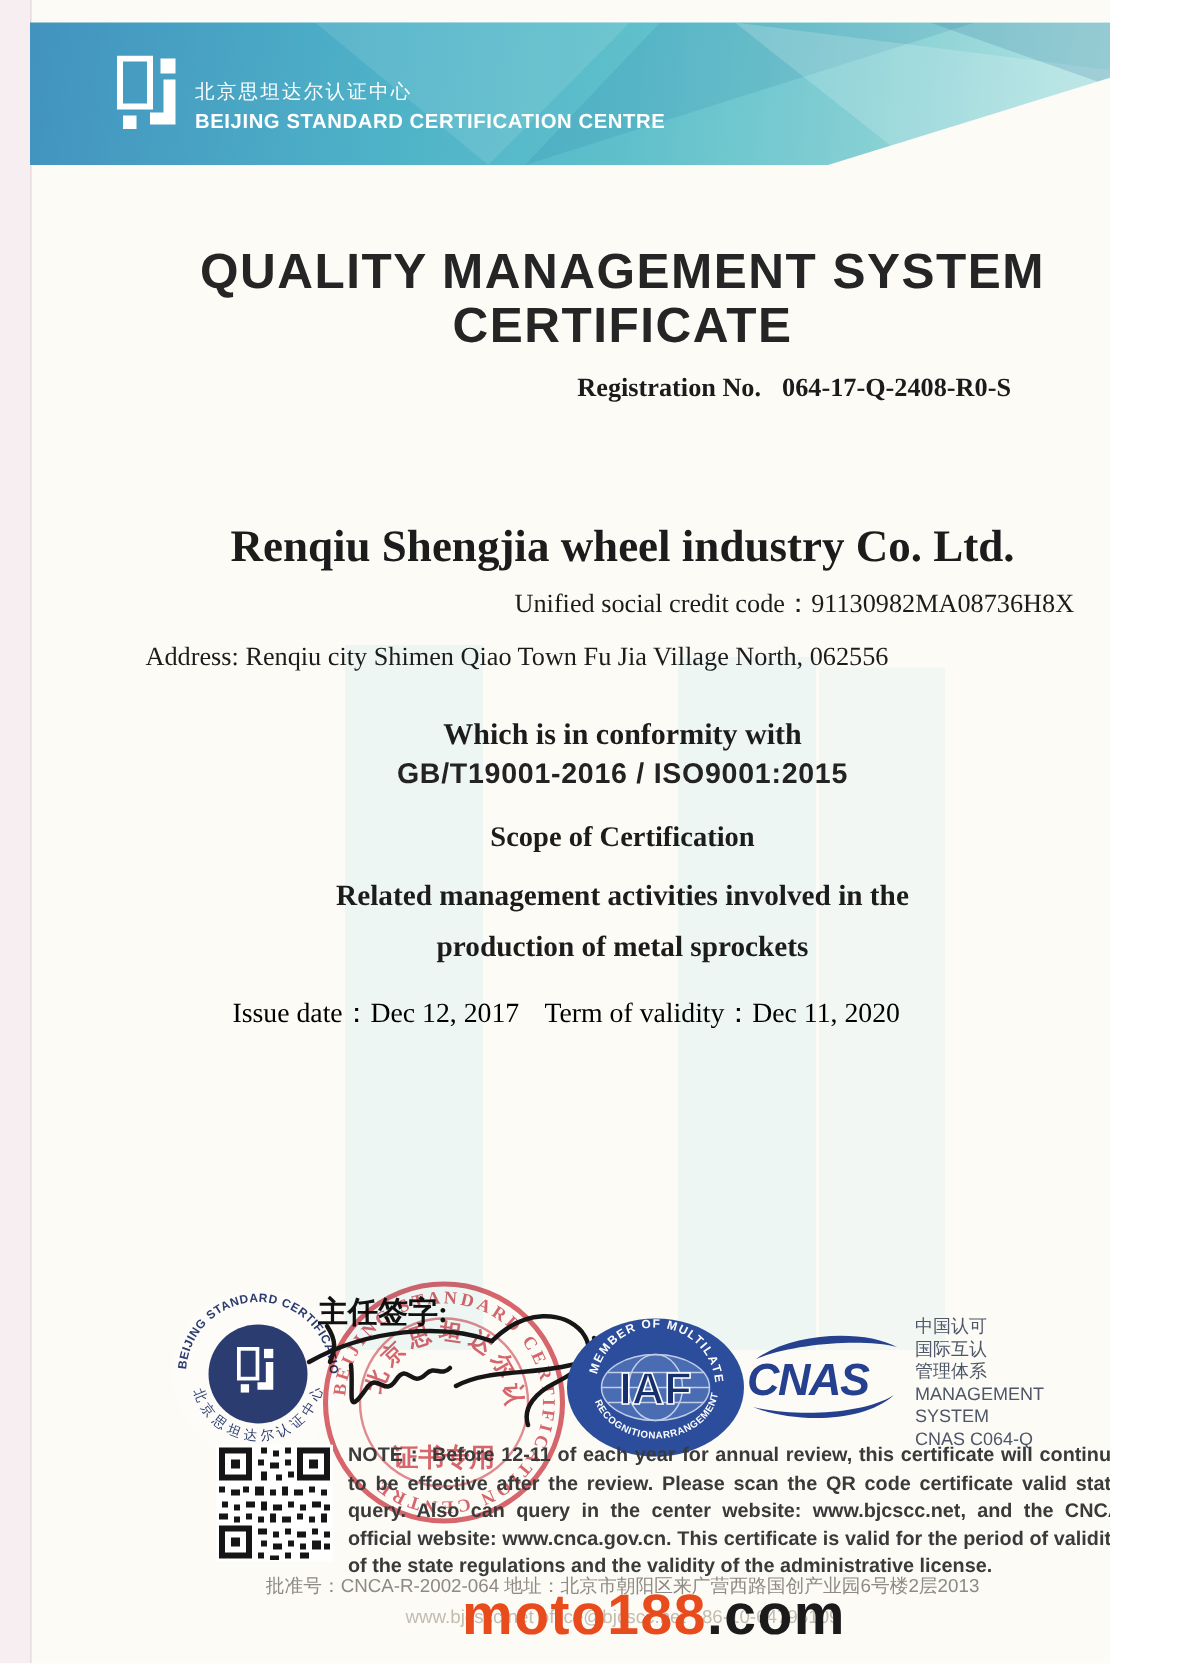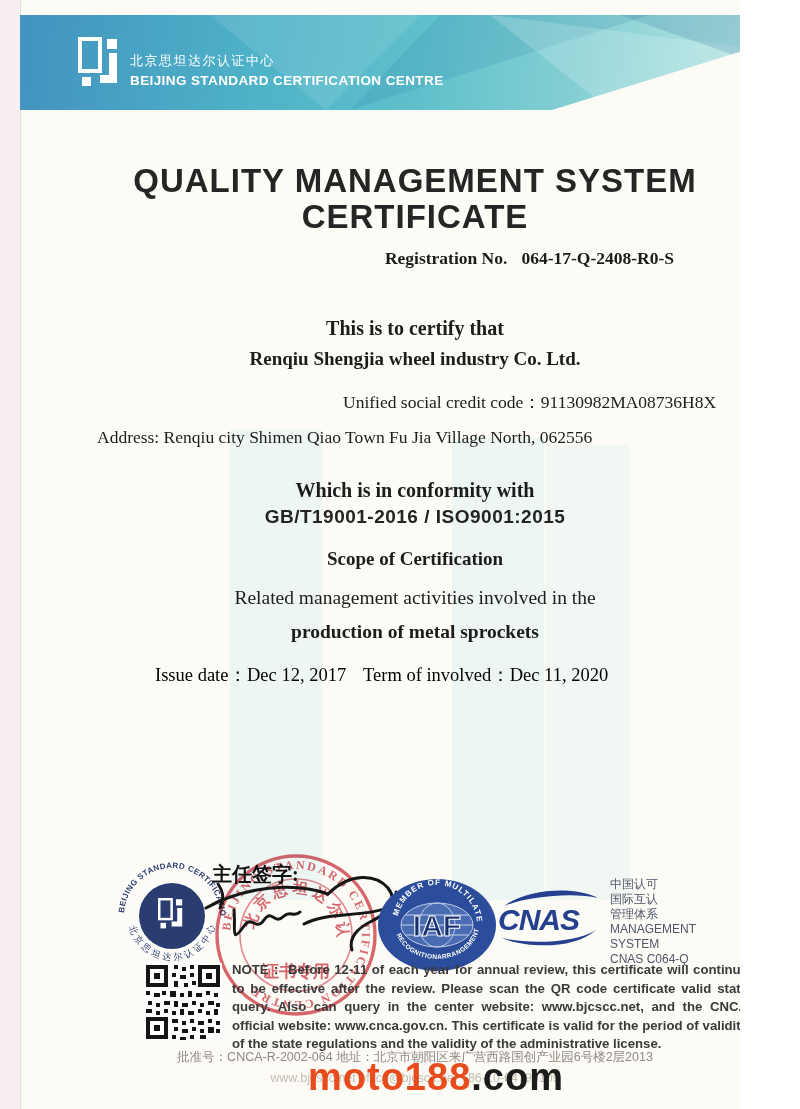--- a/index.html
+++ b/index.html
@@ -24,27 +24,27 @@
 
   
   .wm-bar{position:absolute;background:#bfe3e6;opacity:.22;}
 
   
   .center-block{position:absolute;left:20px;width:770px;text-align:center;color:#1c1c1c;margin-left:10px;}
   .title{top:163px;font-family:"Liberation Sans",sans-serif;font-weight:bold;font-size:33px;letter-spacing:1px;line-height:36px;color:#252525;}
   .registration{position:absolute;top:248px;right:66px;font-weight:bold;font-size:17.5px;color:#1b1b1b;}
   .reg-label{margin-right:14px;}
   .certify-intro{top:317px;font-weight:bold;font-size:20px;}
-  .company{top:348px;font-weight:bold;font-size:19px;}
+  .company{top:348px;font-weight:bold;font-size:30px;}
   .credit{position:absolute;left:313px;top:390px;font-size:17.5px;color:#1c1c1c;margin-left:30px;}
   .address{position:absolute;left:97px;top:427px;font-size:17.5px;color:#1c1c1c;}
   .conformity-intro{top:479px;font-weight:bold;font-size:20px;}
   .standard{top:506px;font-family:"Liberation Sans",sans-serif;font-weight:bold;font-size:19px;letter-spacing:.5px;color:#232323;}
   .scope-title{top:548px;font-weight:bold;font-size:19px;}
-  .scope1{top:587px;font-weight:normal;font-size:19.5px;}
+  .scope1{top:587px;font-weight:bold;font-size:19.5px;}
   .scope2{top:621px;font-weight:bold;font-size:19.5px;}
   .issue{position:absolute;left:155px;top:662px;font-size:18.5px;}
   .validity{position:absolute;left:363px;top:662px;font-size:18.5px;}
 
   
   .sig-label{position:absolute;left:212px;top:861px;font-size:20px;font-weight:bold;color:#111;}
   .stamp{position:absolute;left:210px;top:849px;mix-blend-mode:multiply;opacity:.88;}
   .signature{position:absolute;left:200px;top:862px;}
   .blue-seal{position:absolute;left:112px;top:856px;}
   .iaf{position:absolute;left:376px;top:877px;}
@@ -93,37 +93,36 @@
 
   <div class="center-block title">
     <div>QUALITY MANAGEMENT SYSTEM</div>
     <div>CERTIFICATE</div>
   </div>
 
   <div class="registration">
     <span class="reg-label">Registration  No.</span><span>064-17-Q-2408-R0-S</span>
   </div>
 
-  <div class="center-block certify-intro">This is to certify that</div>
   <div class="center-block company">Renqiu Shengjia wheel industry Co. Ltd.</div>
   <div class="credit">
     <span>Unified social credit code：</span><span>91130982MA08736H8X</span>
   </div>
   <div class="address">Address: Renqiu city Shimen Qiao Town Fu Jia Village North, 062556</div>
 
   <div class="center-block conformity-intro">Which is in conformity with</div>
   <div class="center-block standard">GB/T19001-2016 / ISO9001:2015</div>
   <div class="center-block scope-title">Scope of Certification</div>
   <div class="center-block scope1">Related management activities involved in the</div>
   <div class="center-block scope2">production of metal sprockets</div>
   <div class="issue">
     <span>Issue date：</span><span>Dec 12, 2017</span>
   </div>
   <div class="validity">
-    <span>Term of involved：</span><span>Dec 11, 2020</span>
+    <span>Term of validity：</span><span>Dec 11, 2020</span>
   </div>
 
   <div class="blue-seal">
     <svg width="120" height="120" viewBox="0 0 120 120">
       <defs>
         <path id="bsTop" d="M 60 60 m -48 0 a 48 48 0 1 1 96 0"></path>
         <path id="bsBot" d="M 16 60 a 44 44 0 0 0 88 0"></path>
       </defs>
       <circle cx="60" cy="60" r="57" fill="#fdfdfb" opacity="0.6"></circle>
       <text font-family="Liberation Sans, sans-serif" font-size="8" font-weight="bold" fill="#2b3c70" letter-spacing="0.4">

